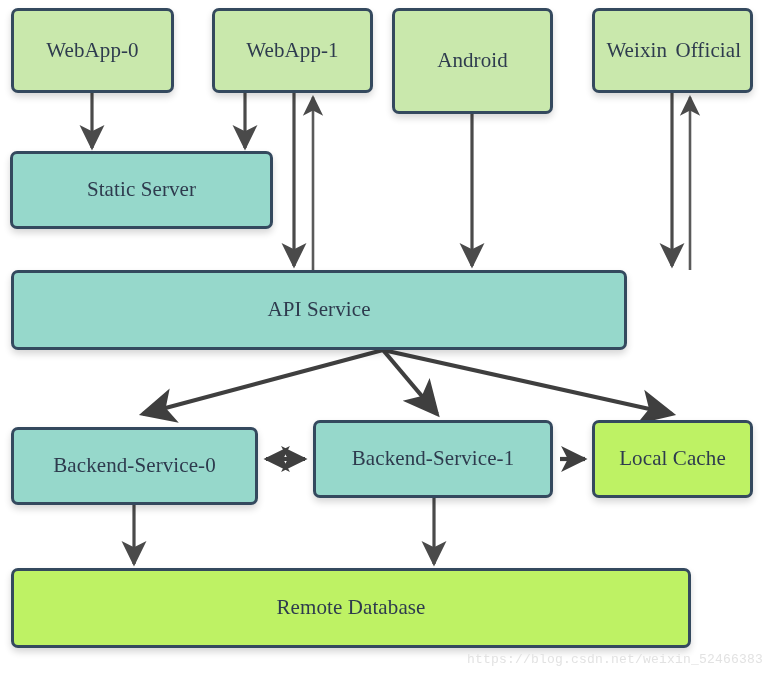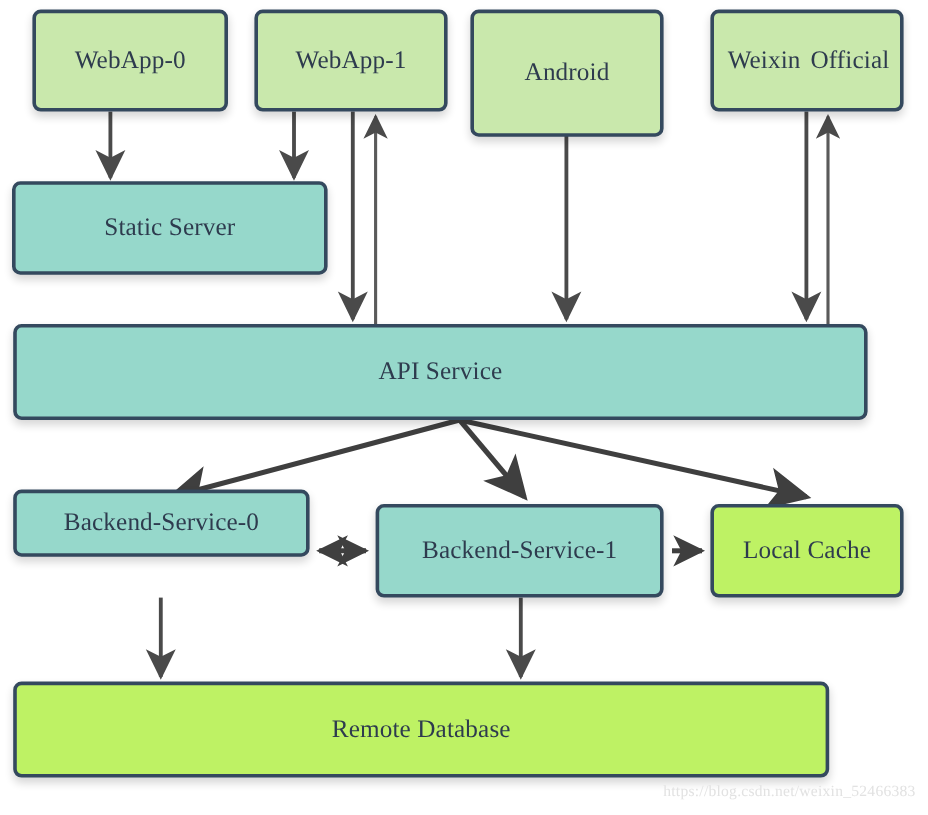--- a/index.html
+++ b/index.html
@@ -58,21 +58,21 @@
   }
   .wire-thin {
     stroke: #5a5a5a;
     stroke-width: 2.6;
     fill: none;
   }
   .watermark {
     position: absolute;
     right: 10px;
     bottom: 12px;
-    font-family: Liberation Serif, serif;
+    font-family: Liberation Mono, monospace;
     font-size: 13px;
     color: #e2e2e2;
     letter-spacing: 0.2px;
     white-space: nowrap;
     z-index: 5;
     text-shadow: 0 1px 0 rgba(255,255,255,0.6);
   }
 </style>
 </head>
 <body>
@@ -115,46 +115,46 @@
 
     <line class="wire-thick" x1="266" y1="459" x2="305" y2="459" marker-end="url(#ah-b)" marker-start="url(#ah-bs)"></line>
 
     <line class="wire-thick" x1="560" y1="459" x2="585" y2="459" marker-end="url(#ah-b)"></line>
 
     <line class="wire" x1="134" y1="498" x2="134" y2="564" marker-end="url(#ah)"></line>
 
     <line class="wire" x1="434" y1="498" x2="434" y2="564" marker-end="url(#ah)"></line>
   </svg>
 
-  <div class="node fill-green" style="left:11px;  top:8px;   width:163px; height:85px;margin-left:16px;">
+  <div class="node fill-green" style="left:11px;  top:8px;   width:163px; height:85px;">
     <span class="lbl">WebApp-0</span>
   </div>
 
   <div class="node fill-green" style="left:212px; top:8px;   width:161px; height:85px;">
     <span class="lbl">WebApp-1</span>
   </div>
 
   <div class="node fill-green" style="left:392px; top:8px;   width:161px; height:106px;">
     <span class="lbl">Android</span>
   </div>
 
   <div class="node fill-green" style="left: 592px; top: 8px; width: 161px; height: 85px; flex-direction: row; justify-content: center;">
     <span class="lbl">Weixin</span>
     <span class="lbl" style="position: static; left: auto; top: auto;">Official</span>
   </div>
 
   <div class="node fill-teal" style="left:10px;  top:151px; width:263px; height:78px;">
     <span class="lbl">Static Server</span>
   </div>
 
-  <div class="node fill-teal" style="left:11px;  top:270px; width:712px; height:80px;">
+  <div class="node fill-teal" style="left:11px;  top:270px; width:616px; height:80px;">
     <span class="lbl">API Service</span>
   </div>
 
-  <div class="node fill-teal" style="left:11px;  top:408px; width:247px; height:56px;">
+  <div class="node fill-teal" style="left:11px;  top:427px; width:247px; height:78px;">
     <span class="lbl">Backend-Service-0</span>
   </div>
 
   <div class="node fill-teal" style="left:313px; top:420px; width:240px; height:78px;">
     <span class="lbl">Backend-Service-1</span>
   </div>
 
   <div class="node fill-blue" style="left:592px; top:420px; width:161px; height:78px;">
     <span class="lbl">Local Cache</span>
   </div>

